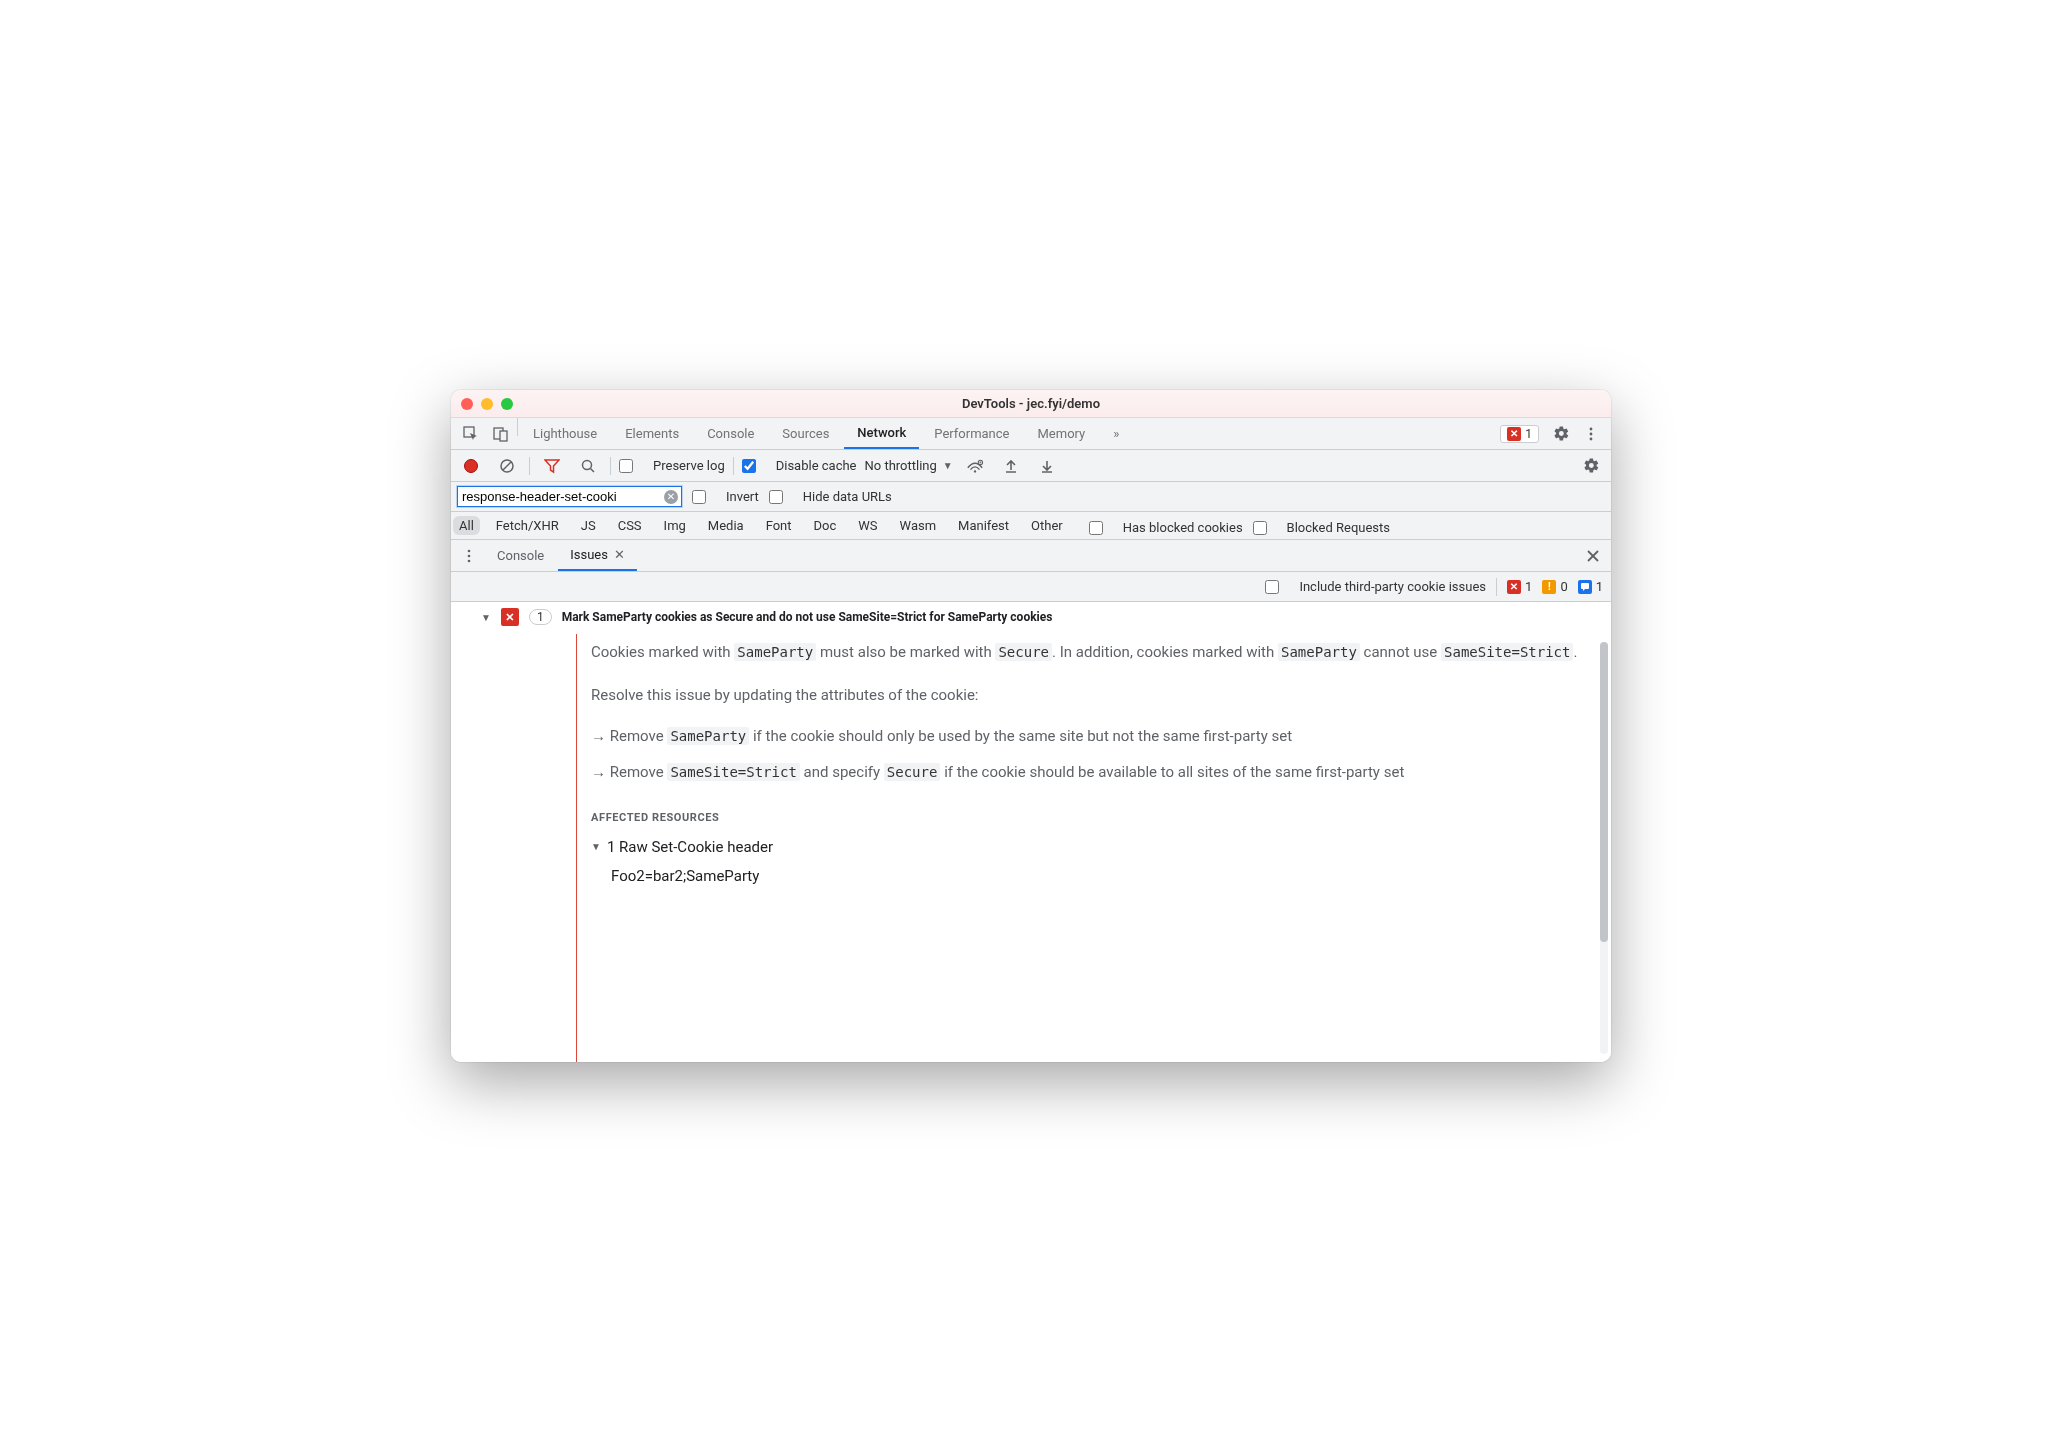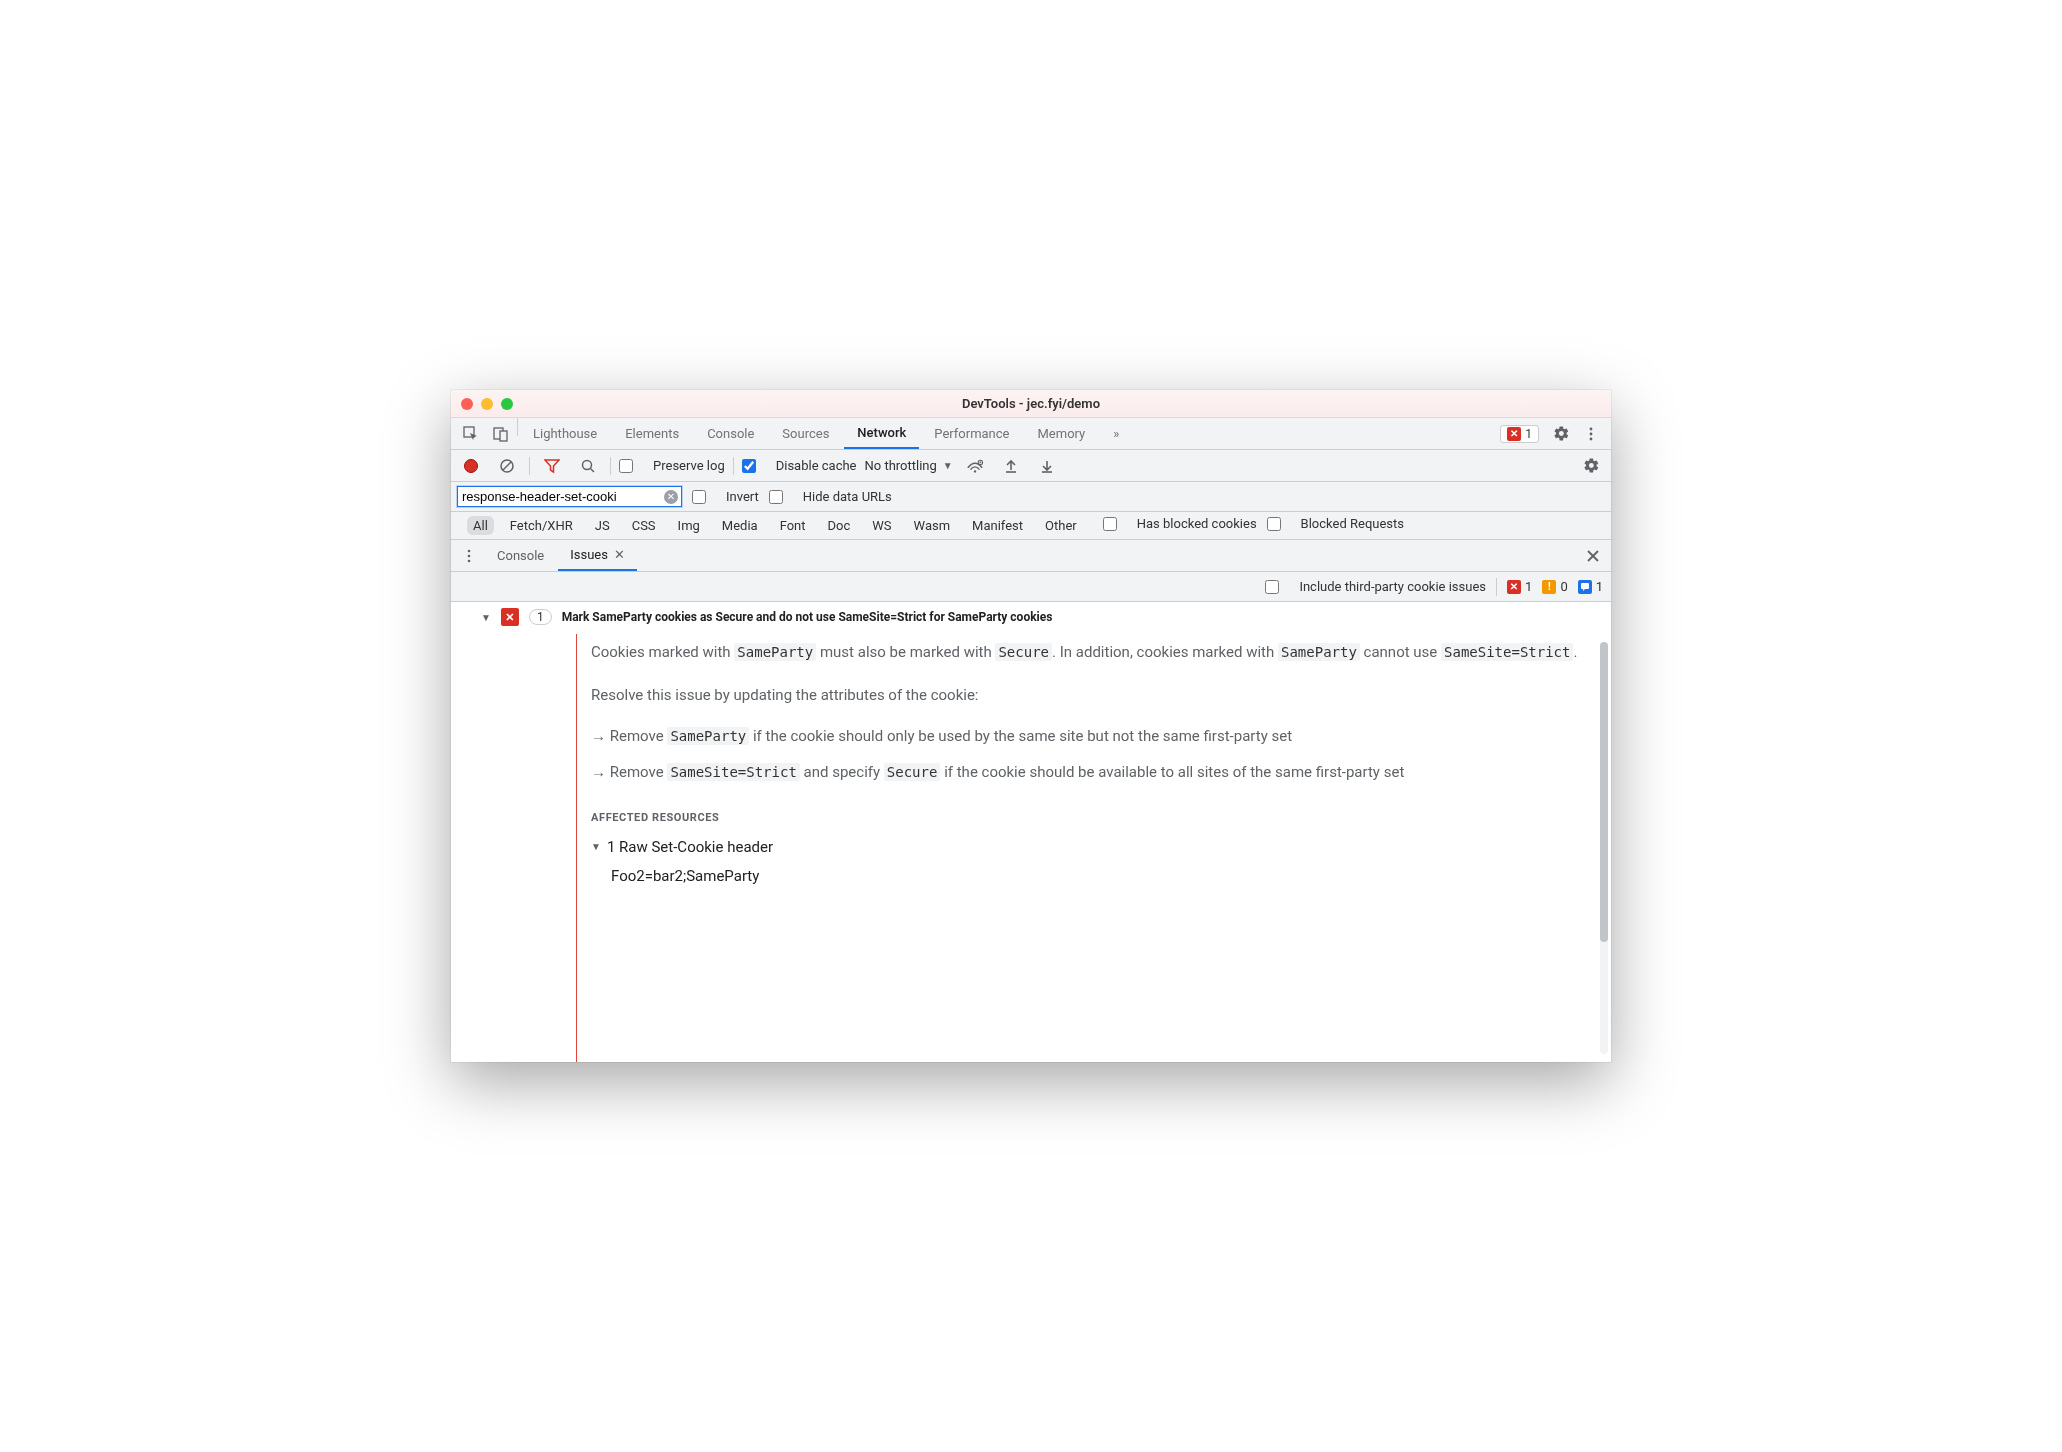--- a/index.html
+++ b/index.html
@@ -8,21 +8,21 @@
   background: #fff;
   display: flex;
   justify-content: center;
   align-items: center;
   min-height: 100vh;
   padding: 40px;
 }
 .window {
   width: 1160px;
   background: #fff;
-  border-radius: 0;
+  border-radius: 10px;
   box-shadow: 0 20px 60px rgba(0,0,0,0.35), 0 0 0 1px rgba(0,0,0,0.05);
   overflow: hidden;
 }
 .titlebar {
   height: 28px;
   background: linear-gradient(#fdf3f3, #fbeced);
   border-bottom: 1px solid #e5d5d6;
   display: flex;
   align-items: center;
   position: relative;
@@ -72,22 +72,22 @@
   background: #f1f3f4; border-bottom: 1px solid #cacdd1; padding: 4px 6px;
   display: flex; align-items: center; gap: 10px; font-size: 13px; color:#333;
 }
 .filter-input {
   border: 1px solid #1a73e8; background: #fff; padding: 2px 22px 2px 4px; font-size: 13px;
   width: 225px; position: relative; outline: 2px solid rgba(26,115,232,0.25); outline-offset: -1px;
 }
 .filter-wrap { position: relative; }
 .filter-clear { position: absolute; right: 4px; top: 50%; transform: translateY(-50%); width: 14px; height: 14px; background: #9aa0a6; border-radius: 50%; color:#fff; font-size:10px; display:flex; align-items:center; justify-content:center; cursor:pointer; }
 .type-row {
-  background: #f1f3f4; border-bottom: 1px solid #cacdd1; padding: 4px 16px;
-  display:flex; align-items:flex-start; gap: 10px; font-size:13px; color:#333; flex-wrap: wrap;
+  background: #f1f3f4; border-bottom: 1px solid #cacdd1; padding: 4px 2px;
+  display:flex; align-items:flex-end; gap: 10px; font-size:13px; color:#333; flex-wrap: wrap;
 }
 .type-chip { padding: 2px 6px; border-radius: 6px; cursor:pointer; }
 .type-chip.active { background: #dadce0; }
 .drawer-tabs {
   height: 32px; background: #f1f3f4; border-bottom: 1px solid #cacdd1;
   display: flex; align-items: stretch; padding: 0 4px; gap: 2px;
 }
 .drawer-tabs .tab { padding: 0 12px; display:flex; align-items:center; gap:6px; font-size:13px; color:#5f6368; cursor:pointer; }
 .drawer-tabs .tab.active { color:#202124; border-bottom: 2px solid #1a73e8; }
 .drawer-close { width:28px; display:flex; align-items:center; justify-content:center; color:#5f6368; cursor:pointer; margin-left:auto; }

